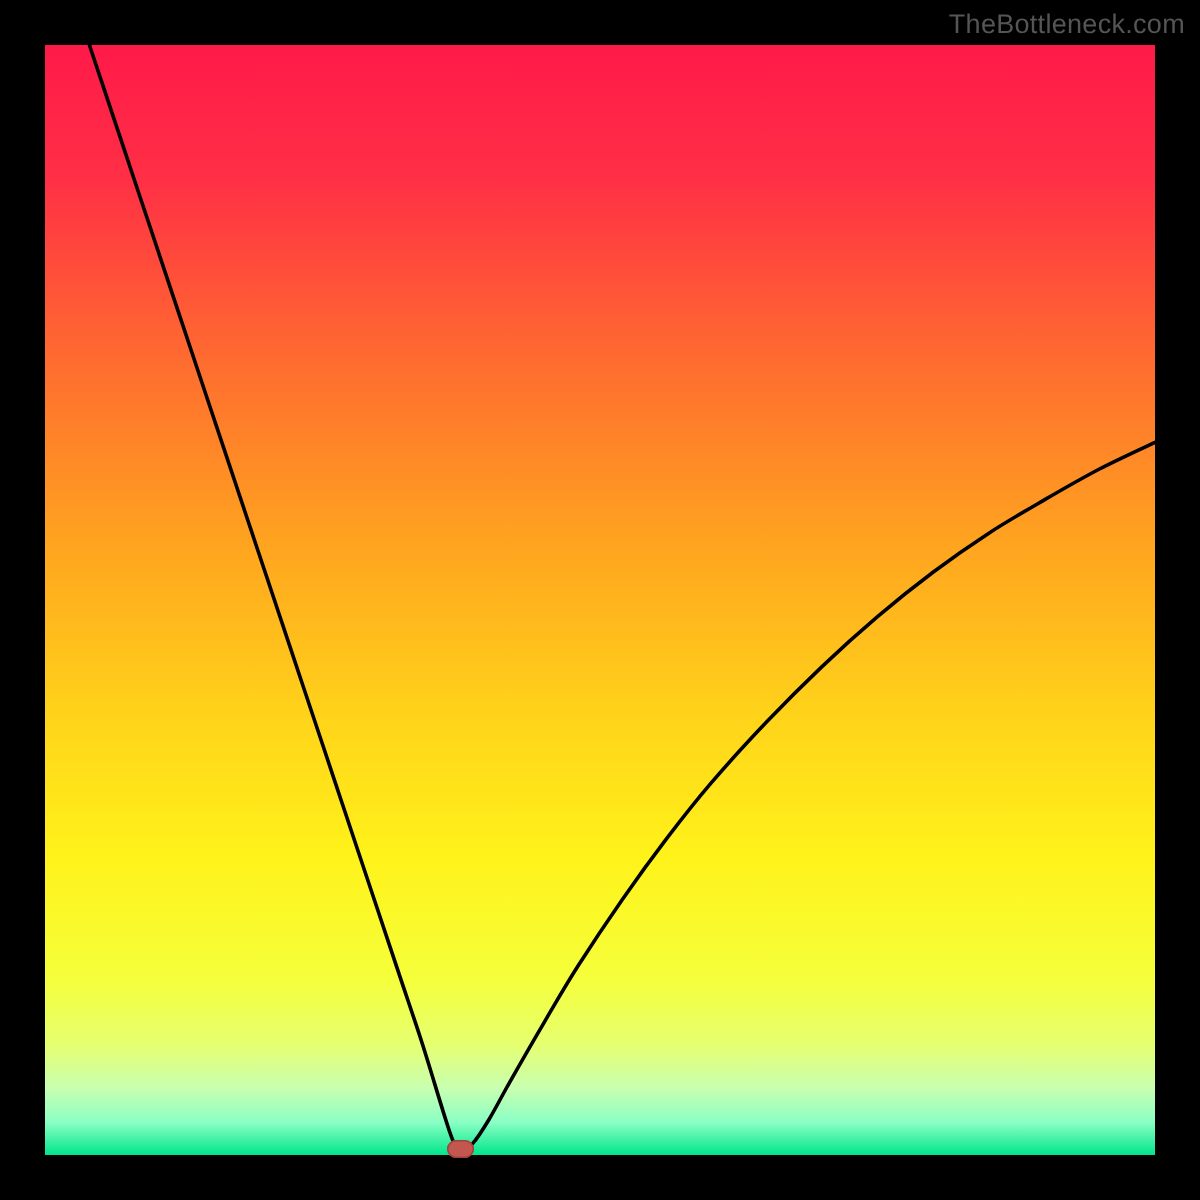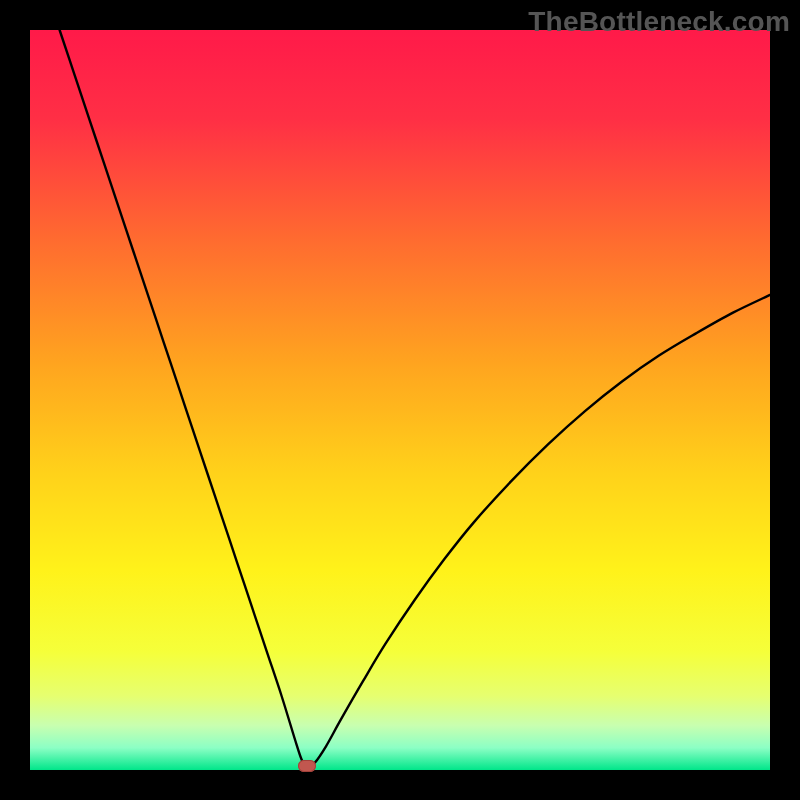--- a/index.html
+++ b/index.html
@@ -25,22 +25,22 @@
     top: 30px;
     width: 740px;
     height: 740px;
     
   }
   .attribution {
     position: absolute;
     top: 6px;
     right: 10px;
     color: #555;
-    font-size: 28px;
-    font-weight: 700;
+    font-size: 18px;
+    font-weight: 400;
     letter-spacing: 0.2px;
   }
   svg.curve {
     position: absolute;
     left: 0;
     top: 0;
     width: 740px;
     height: 740px;
     overflow: visible;
   }

